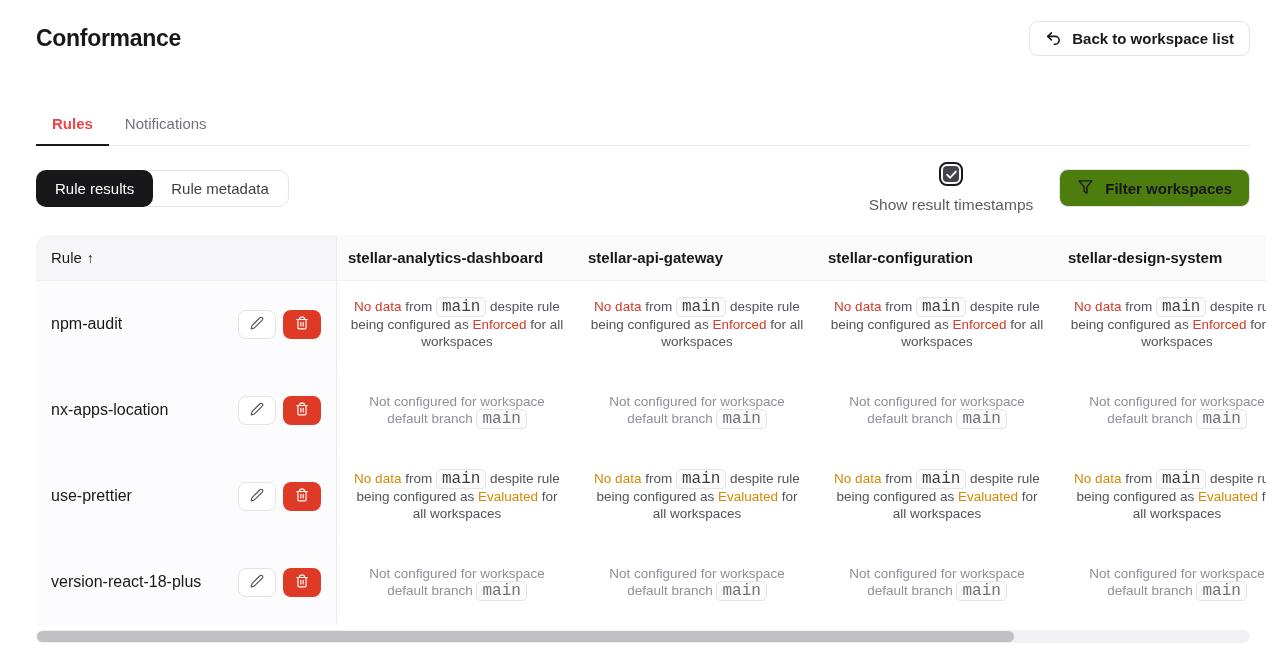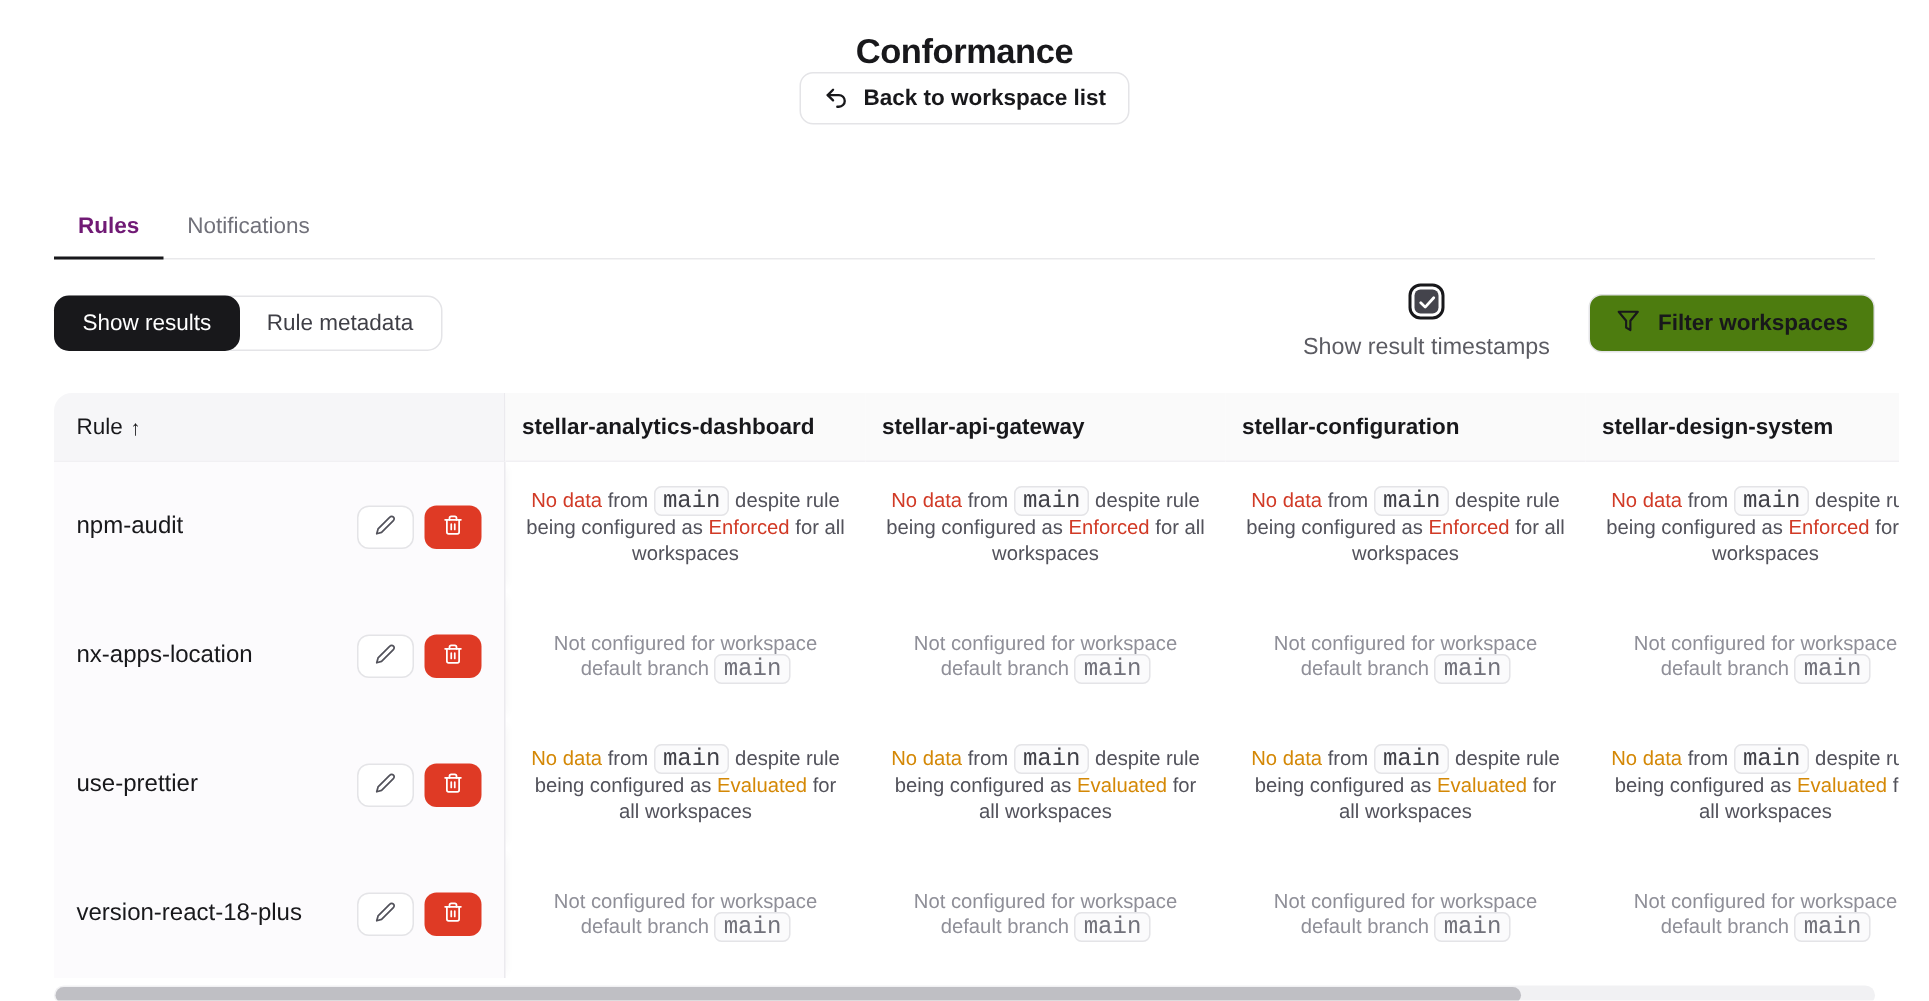--- a/index.html
+++ b/index.html
@@ -6,38 +6,38 @@
   html, body { width: 1286px; height: 667px; overflow: hidden; }
   body {
     font-family: "Liberation Sans", sans-serif;
     background: #ffffff;
     color: #18181b;
     -webkit-font-smoothing: antialiased;
   }
   .page { padding: 0 36px; }
 
   
-  .top-bar { display: flex; justify-content: center; align-items: center; padding-top: 21px; flex-direction: column; }
+  .top-bar { display: flex; justify-content: space-between; align-items: center; padding-top: 21px; }
   .page-title { font-size: 23px; font-weight: 700; letter-spacing: -0.3px; }
   .back-btn {
     display: inline-flex; align-items: center; gap: 10px;
     background: #fff; border: 1px solid #e4e4e7; border-radius: 9px;
     padding: 8px 15px; font-size: 15px; font-weight: 700; color: #18181b;
     font-family: inherit; cursor: pointer;
   }
   .back-btn svg { display: block; }
 
   
   .tabs { display: flex; margin-top: 53px; border-bottom: 1px solid #e9e9eb; }
   .tab {
     padding: 6px 16px 13px 16px; font-size: 15px; color: #71717a;
     background: none; border: none; font-family: inherit; cursor: pointer;
     position: relative;
   }
-  .tab.active { color: #701a75; font-weight: 600; }
+  .tab.active { color: #ef4444; font-weight: 600; }
   .tab.active::after {
     content: ""; position: absolute; left: 0; right: 0; bottom: -1px;
     height: 2px; background: #18181b;
   }
 
   
   .toolbar { display: flex; justify-content: space-between; align-items: center; margin-top: 16px; }
   .seg-control { display: inline-flex; border: 1px solid #e4e4e7; border-radius: 10px; }
   .seg-btn {
     padding: 9px 19px; font-size: 15px; border: none; background: transparent;
@@ -134,21 +134,21 @@
     </button>
   </div>
 
   <div class="tabs">
     <button class="tab active">Rules</button>
     <button class="tab">Notifications</button>
   </div>
 
   <div class="toolbar">
     <div class="seg-control">
-      <button class="seg-btn active">Show results</button>
+      <button class="seg-btn active">Rule results</button>
       <button class="seg-btn">Rule metadata</button>
     </div>
     <div class="toolbar-right">
       <label class="checkbox-wrap">
         <span class="checkbox">
           <span class="checkbox-inner">
             <svg width="13" height="13" viewBox="0 0 24 24" fill="none" stroke="#ffffff" stroke-width="3.4" stroke-linecap="round" stroke-linejoin="round">
               <path d="M4 12.5 9.5 18 20 6.5"></path>
             </svg>
           </span>

